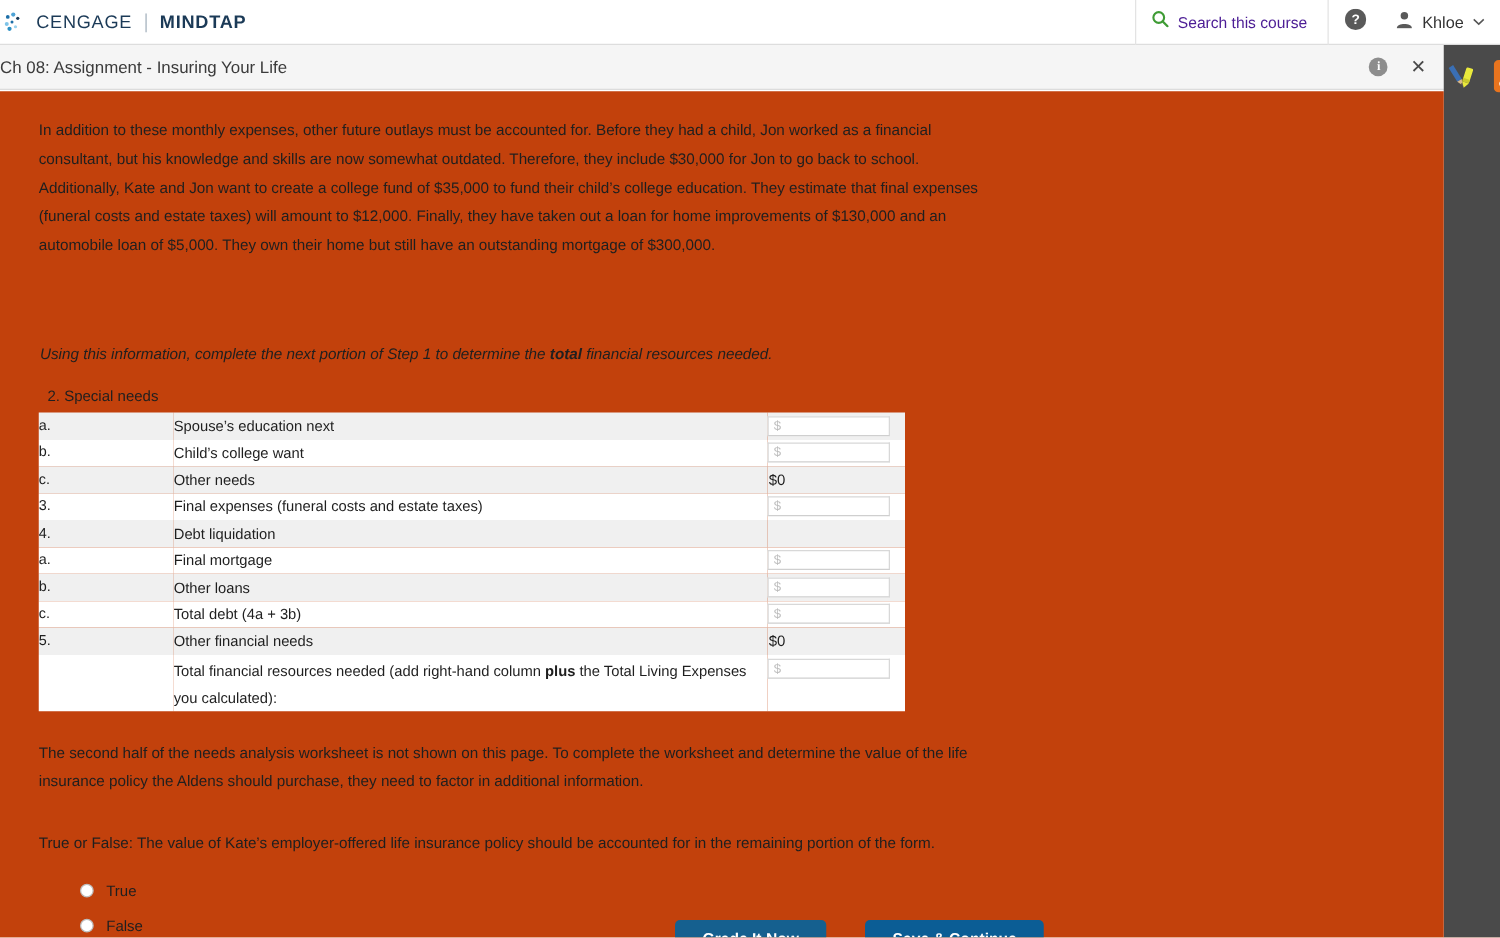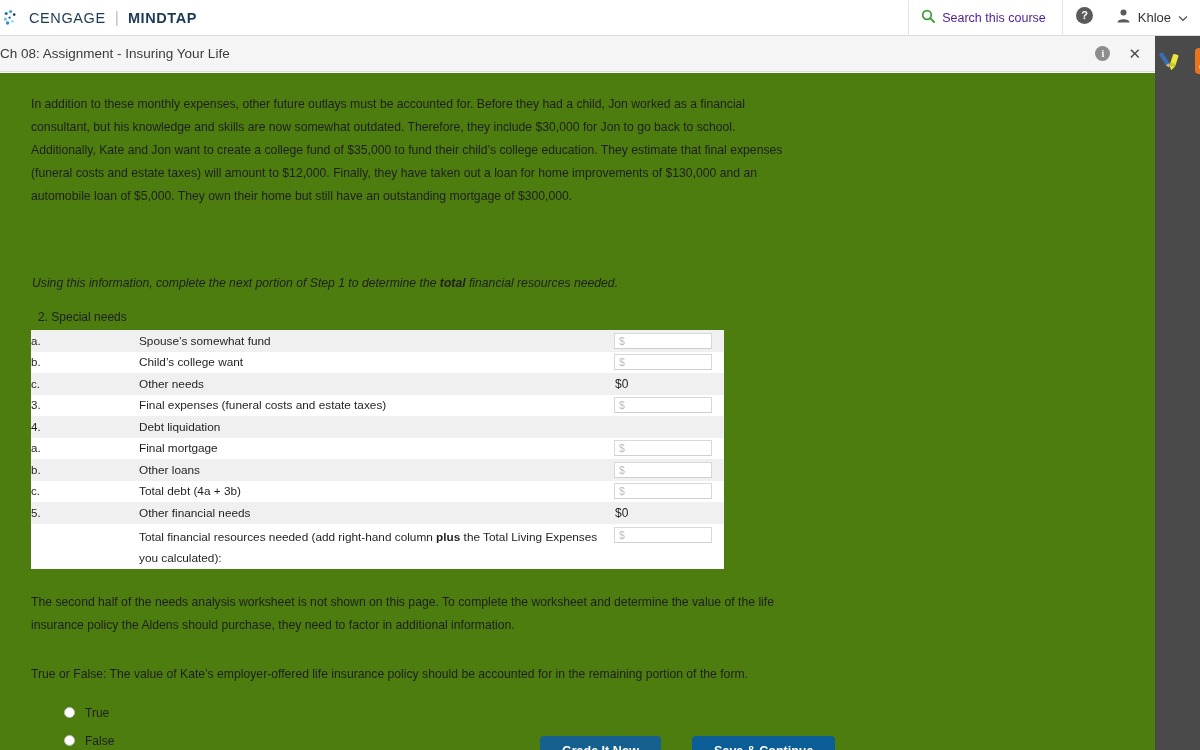--- a/index.html
+++ b/index.html
@@ -69,21 +69,21 @@
     display: flex; flex-direction: row; align-items: flex-start;
     padding-top: 8px; gap: 12px;
   }
   .rail-btn {
     width: 34px; height: 34px; display:flex; align-items:center; justify-content:center;
   }
 
   
   .content {
     position: absolute; top: 73px; left: 0; width: 1155px; height: 677px;
-    background: #4d7c0f; overflow: hidden;
+    background: #c2410c; overflow: hidden;
   }
   .para {
     font-size: 12.2px; color: #1f1f1f; line-height: 23px;
     margin: 20px 0 0 31px; width: 762px; text-align: left;
   }
   .instr {
     font-size: 12.2px; font-style: italic; color: #1f1f1f;
     margin: 68px 0 0 32px;
   }
   .instr b { font-weight: bold; }
@@ -323,21 +323,21 @@
       <span>Using this information, complete the next portion of Step 1 to determine the </span><b>total</b><span> financial resources needed.</span>
     </p>
 
     <div class="section-label">2. Special needs</div>
 
     <table class="needs">
       <tbody>
 
       <tr class="needs-row shade">
             <td class="col-idx">a.</td>
-            <td class="col-lbl">Spouse’s somewhat fund</td>
+            <td class="col-lbl">Spouse’s education next</td>
             <td class="col-val">
               <input type="text" class="money-input" placeholder="$" style="">
             </td>
           </tr>
           <tr class="needs-row plain">
             <td class="col-idx">b.</td>
             <td class="col-lbl">Child’s college want</td>
             <td class="col-val">
               <input type="text" class="money-input" placeholder="$" style="">
             </td>

